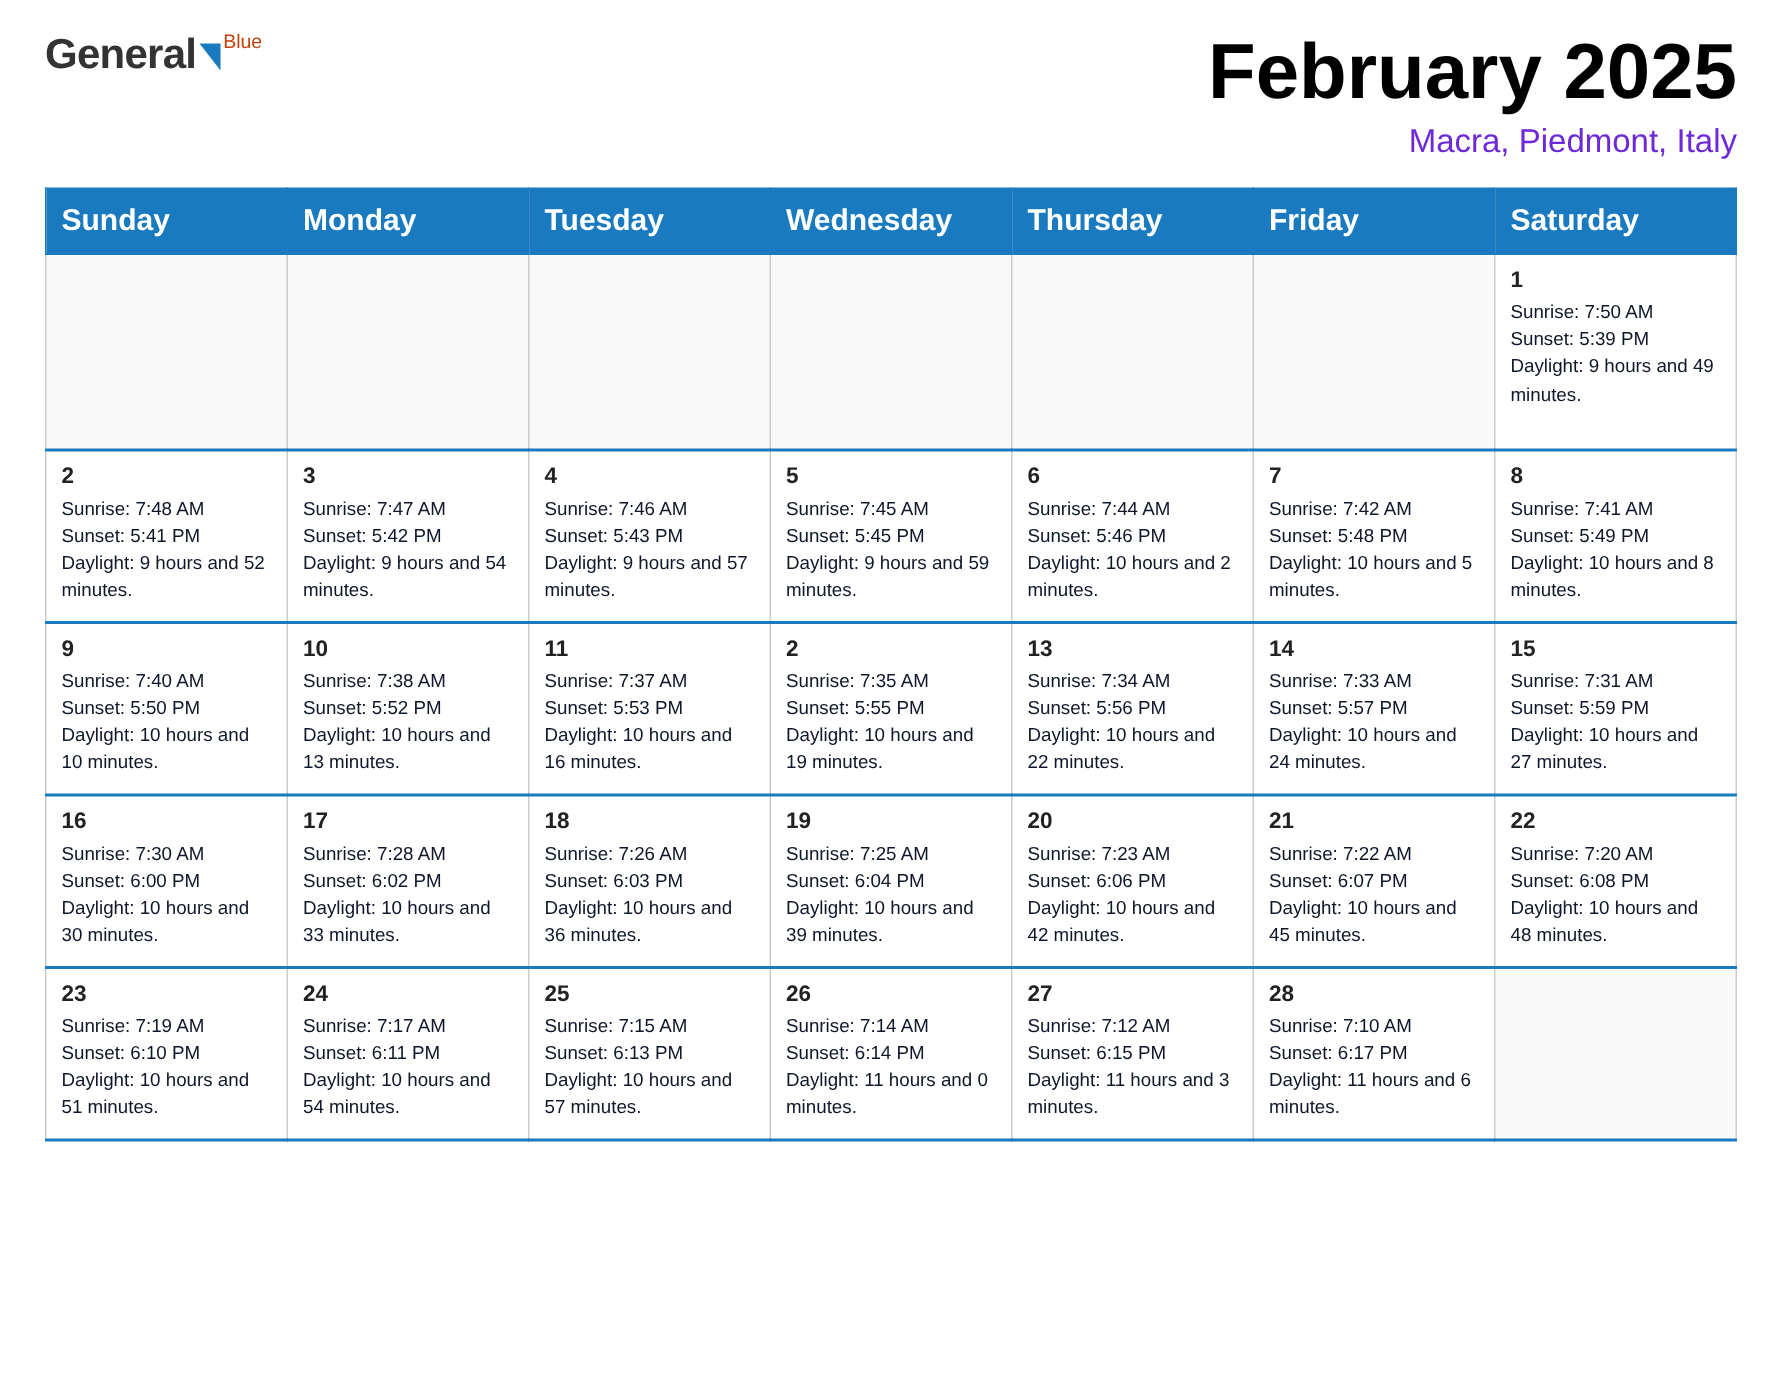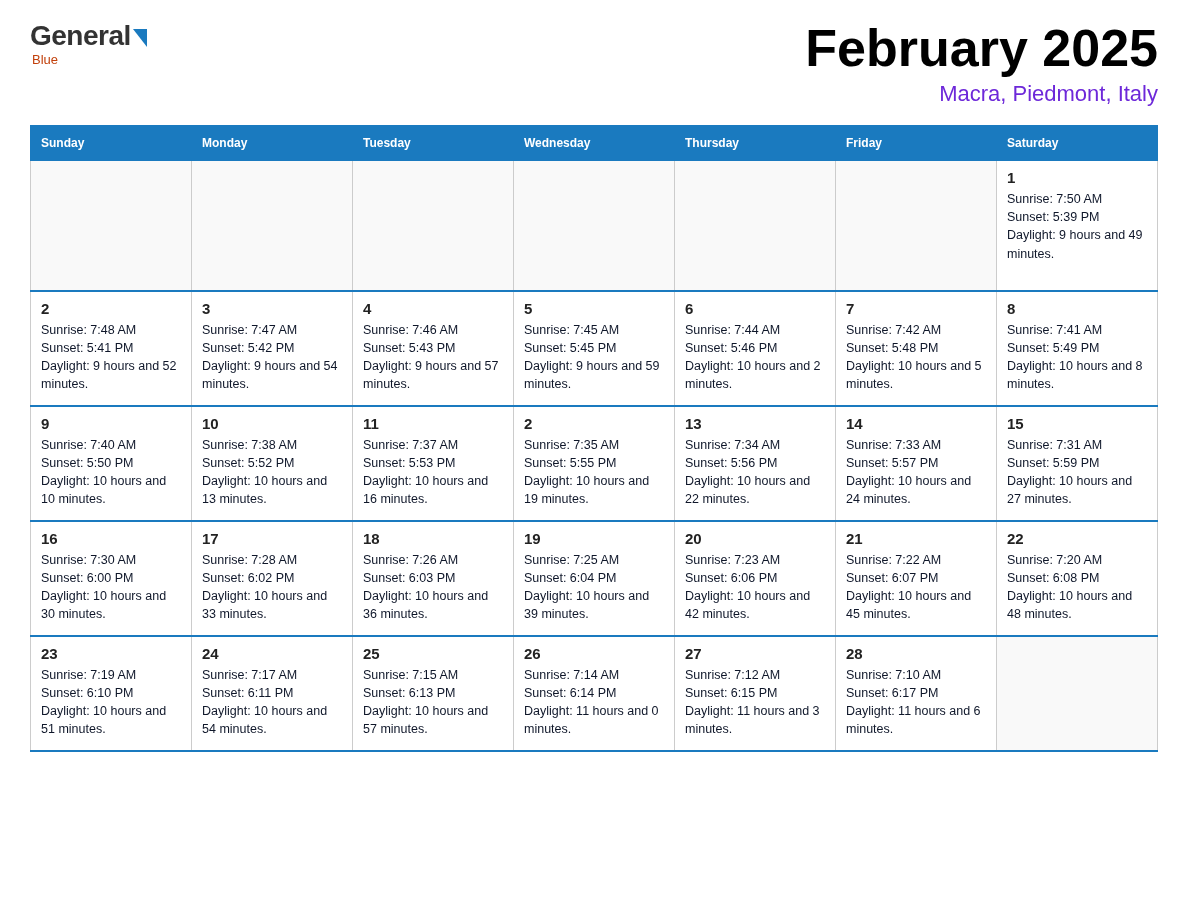--- a/index.html
+++ b/index.html
@@ -11,21 +11,21 @@
       min-height: 918px;
     }
     .header {
       display: flex;
       justify-content: space-between;
       align-items: flex-start;
       margin-bottom: 18px;
     }
     .logo {
       display: flex;
-      flex-direction: column;
+      flex-direction: row;
       align-items: flex-start;
       justify-content: center;
     }
     .logo-top {
       display: flex;
       align-items: center;
     }
     .logo-general {
       font-size: 28px;
       font-weight: bold;
@@ -61,21 +61,21 @@
       color: #6d28d9;
       margin-top: 4px;
     }
     table {
       width: 100%;
       border-collapse: collapse;
     }
     thead tr th {
       background-color: #1a7abf;
       color: #fff;
-      font-size: 12px;
+      font-size: 20px;
       font-weight: bold;
       padding: 10px 10px;
       text-align: left;
       border: 1px solid #1a7abf;
     }
     tbody tr {
       border-bottom: 2px solid #1a7abf;
     }
     tbody tr td {
       vertical-align: top;

